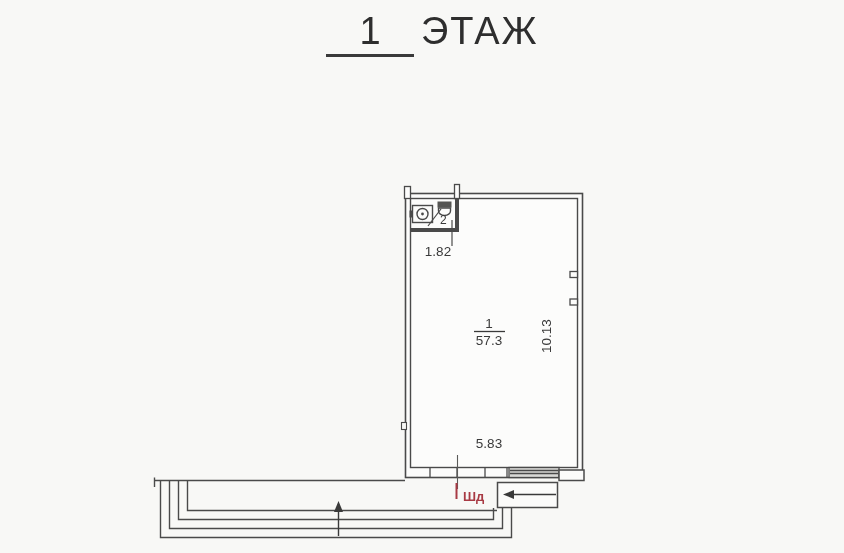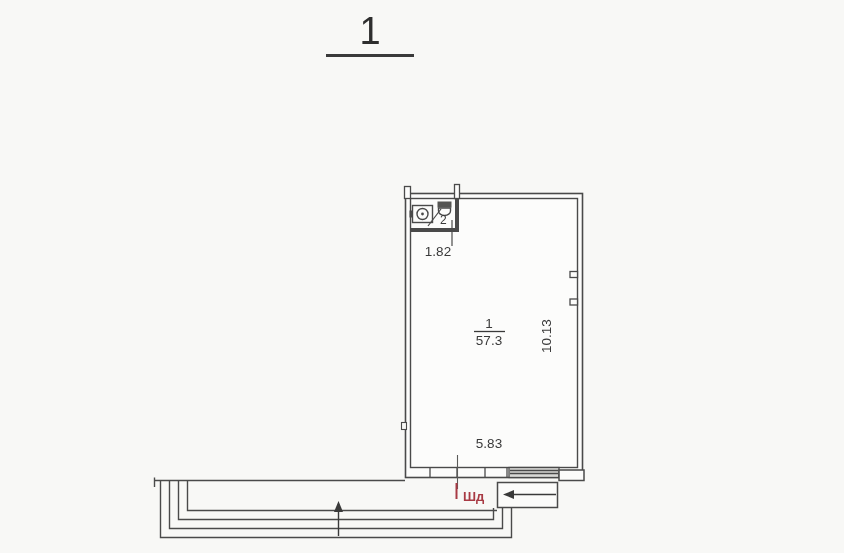--- a/index.html
+++ b/index.html
@@ -31,20 +31,21 @@
   .small-lbl{font-size:12px;}
   .red-lbl{font-size:13px;font-weight:bold;}
 </style>
 </head>
 <body>
 
 <div class="page">
 
   <div class="title">
     <span class="num">1</span>
+    <span class="text">ЭТАЖ</span>
   </div>
 
   <svg width="844" height="553" viewBox="0 0 844 553">
 
     <g stroke="#4a4a4a" stroke-width="1.4" fill="none">
       <line x1="154" y1="480.5" x2="405" y2="480.5"></line>
       <line x1="154.5" y1="477.5" x2="154.5" y2="487"></line>
       <path d="M160.5,480.5 V537.5 H511.5 V508"></path>
       <path d="M169.5,480.5 V528.5 H502.5 V508"></path>
       <path d="M178.5,480.5 V519.5 H493.5 V508"></path>

